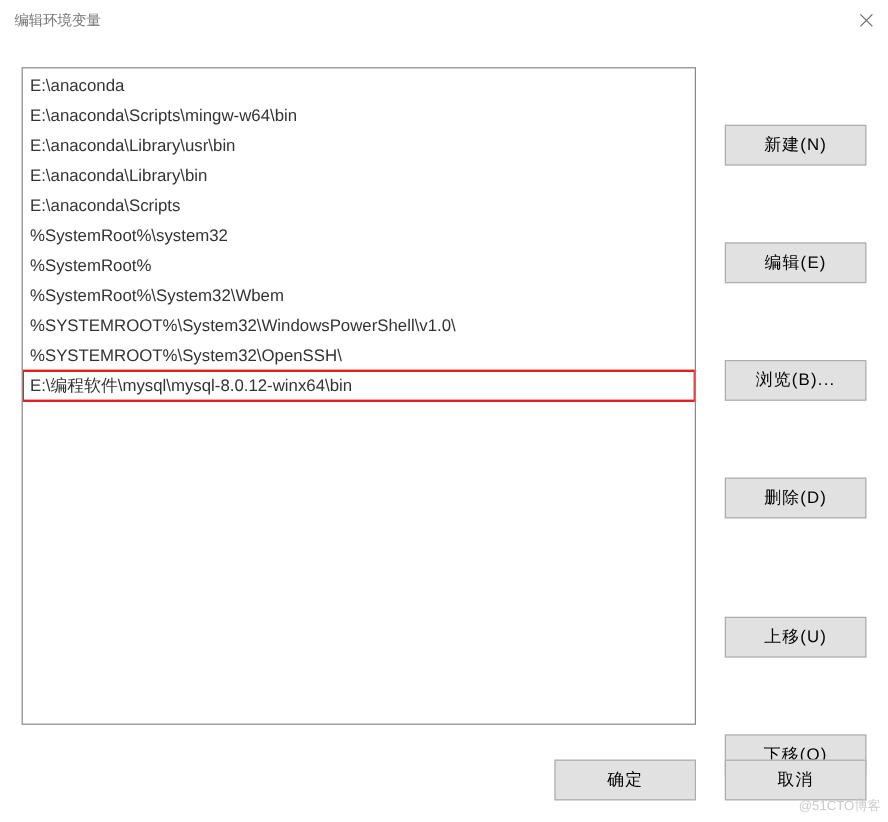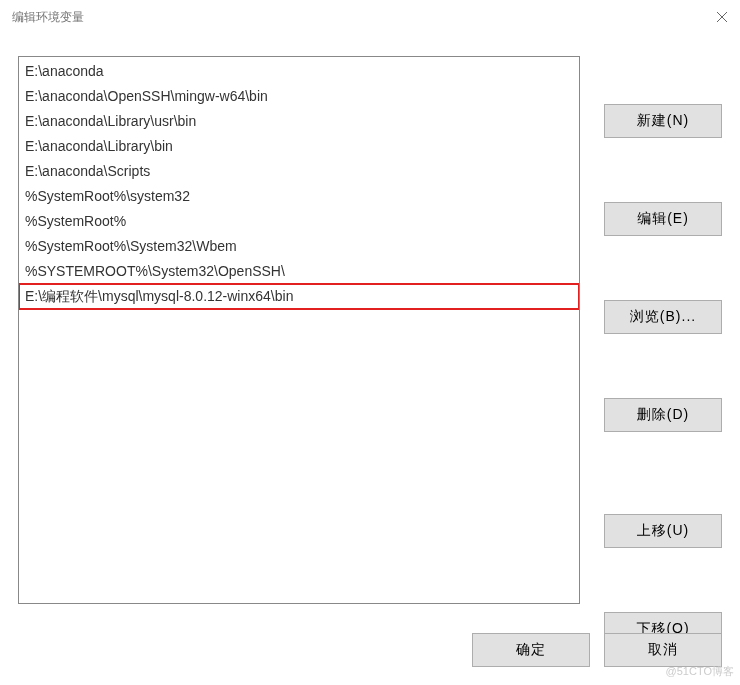--- a/index.html
+++ b/index.html
@@ -80,21 +80,21 @@
       justify-content: center;
       margin-top: 48px;
     }
     .gap-small { height: 16px; }
     .gap-large { height: 34px; }
     .footer-row {
       position: absolute;
       right: 18px;
       bottom: 18px;
       display: flex;
-      gap: 14px;
+      gap: 24px;
     }
     .watermark {
       position: absolute;
       right: 6px;
       bottom: 6px;
       font-size: 11px;
       color: #ccc;
       margin-top: 20px;
     }
   </style>
@@ -108,27 +108,28 @@
         <line x1="1" y1="1" x2="11" y2="11" stroke="#666" stroke-width="1"></line>
         <line x1="11" y1="1" x2="1" y2="11" stroke="#666" stroke-width="1"></line>
       </svg>
   </span>
 </div>
 
 <div class="content">
   <div class="main-row">
     <div class="listbox" id="listbox">
         <div class="list-item">E:\anaconda</div>
-        <div class="list-item">E:\anaconda\OpenSSH\mingw-w64\bin</div>
+        <div class="list-item">E:\anaconda\Scripts\mingw-w64\bin</div>
         <div class="list-item">E:\anaconda\Library\usr\bin</div>
         <div class="list-item">E:\anaconda\Library\bin</div>
         <div class="list-item">E:\anaconda\Scripts</div>
         <div class="list-item">%SystemRoot%\system32</div>
         <div class="list-item">%SystemRoot%</div>
         <div class="list-item">%SystemRoot%\System32\Wbem</div>
+        <div class="list-item">%SYSTEMROOT%\System32\WindowsPowerShell\v1.0\</div>
         <div class="list-item">%SYSTEMROOT%\System32\OpenSSH\</div>
         <div class="list-item highlighted">E:\编程软件\mysql\mysql-8.0.12-winx64\bin</div>
       </div>
     <div class="button-col">
       <button class="win-btn">新建(N)</button>
       <div class="gap-small"></div>
       <button class="win-btn">编辑(E)</button>
       <div class="gap-small"></div>
       <button class="win-btn">浏览(B)...</button>
       <div class="gap-small"></div>

